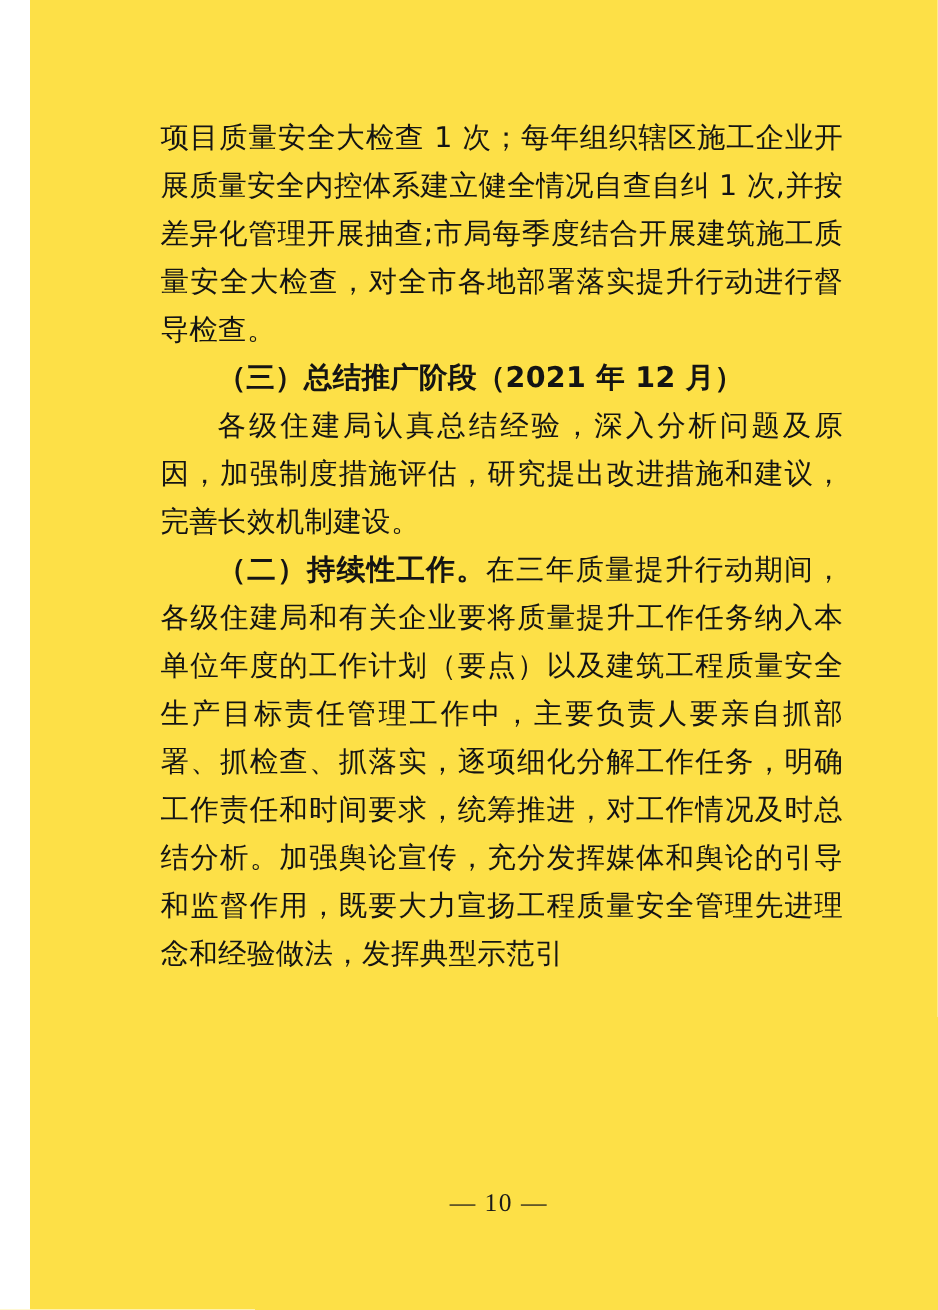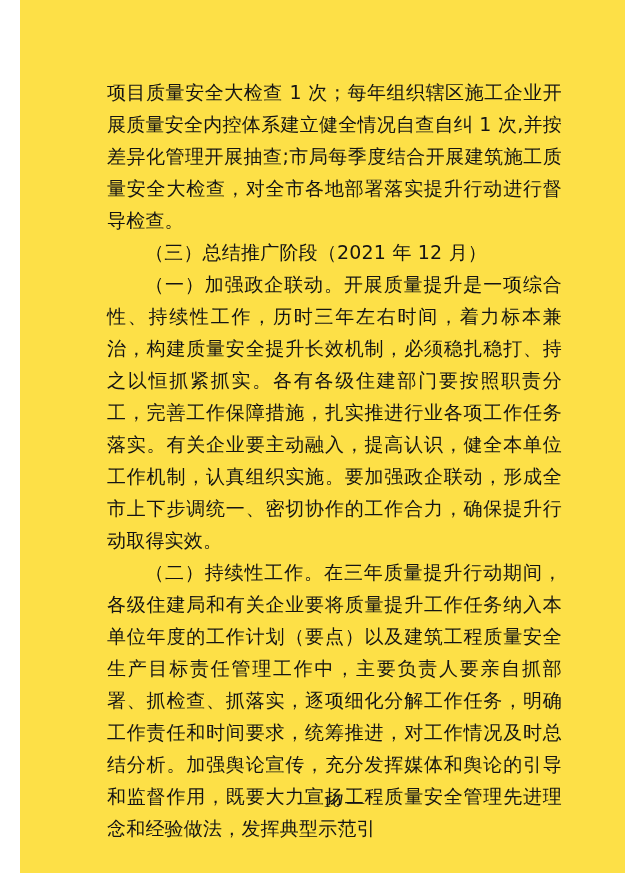--- a/index.html
+++ b/index.html
@@ -28,40 +28,40 @@
     text-justify: inter-ideograph;
     letter-spacing: 0.2px;
   }
   .para {
     margin: 0;
     padding: 0;
     text-align: justify;
   }
   .indent { text-indent: 2em; }
   .no-indent { text-indent: 0; }
-  .bold { font-weight: normal; }
+  .bold { font-weight: bold; }
   .footer {
     position: absolute;
     left: 0;
     right: 0;
     top: 792px;
     text-align: center;
     font-family: "Liberation Serif", serif;
     font-size: 17px;
     color: #1a1a1a;
     letter-spacing: 1px;
   }
 </style>
 </head>
 <body>
 
 <div class="page">
   <div class="text-block">
     <p class="para no-indent">项目质量安全大检查 1 次；每年组织辖区施工企业开展质量安全内控体系建立健全情况自查自纠 1 次,并按差异化管理开展抽查;市局每季度结合开展建筑施工质量安全大检查，对全市各地部署落实提升行动进行督导检查。</p>
     <p class="para indent bold">（三）总结推广阶段（2021 年 12 月）</p>
-    <p class="para indent"><span class="bold">（一）加强政企联动。</span><span>开展质量提升是一项综合性、持续性工作，历时三年左右时间，着力标本兼治，构建质量安全提升长效机制，必须稳扎稳打、持之以恒抓紧抓实。各有各级住建部门要按照职责分工，完善工作保障措施，扎实推进行业各项工作任务落实。有关企业要主动融入，提高认识，健全本单位工作机制，认真组织实施。要加强政企联动，形成全市上下步调统一、密切协作的工作合力，确保提升行动取得实效。</span></p>
+    <p class="para indent">各级住建局认真总结经验，深入分析问题及原因，加强制度措施评估，研究提出改进措施和建议，完善长效机制建设。</p>
     <p class="para indent"><span class="bold">（二）持续性工作。</span><span>在三年质量提升行动期间，各级住建局和有关企业要将质量提升工作任务纳入本单位年度的工作计划（要点）以及建筑工程质量安全生产目标责任管理工作中，主要负责人要亲自抓部署、抓检查、抓落实，逐项细化分解工作任务，明确工作责任和时间要求，统筹推进，对工作情况及时总结分析。加强舆论宣传，充分发挥媒体和舆论的引导和监督作用，既要大力宣扬工程质量安全管理先进理念和经验做法，发挥典型示范引</span></p>
   </div>
 
   <div class="footer">
     <span>— 10 —</span>
   </div>
 </div>
 
 </body></html>

